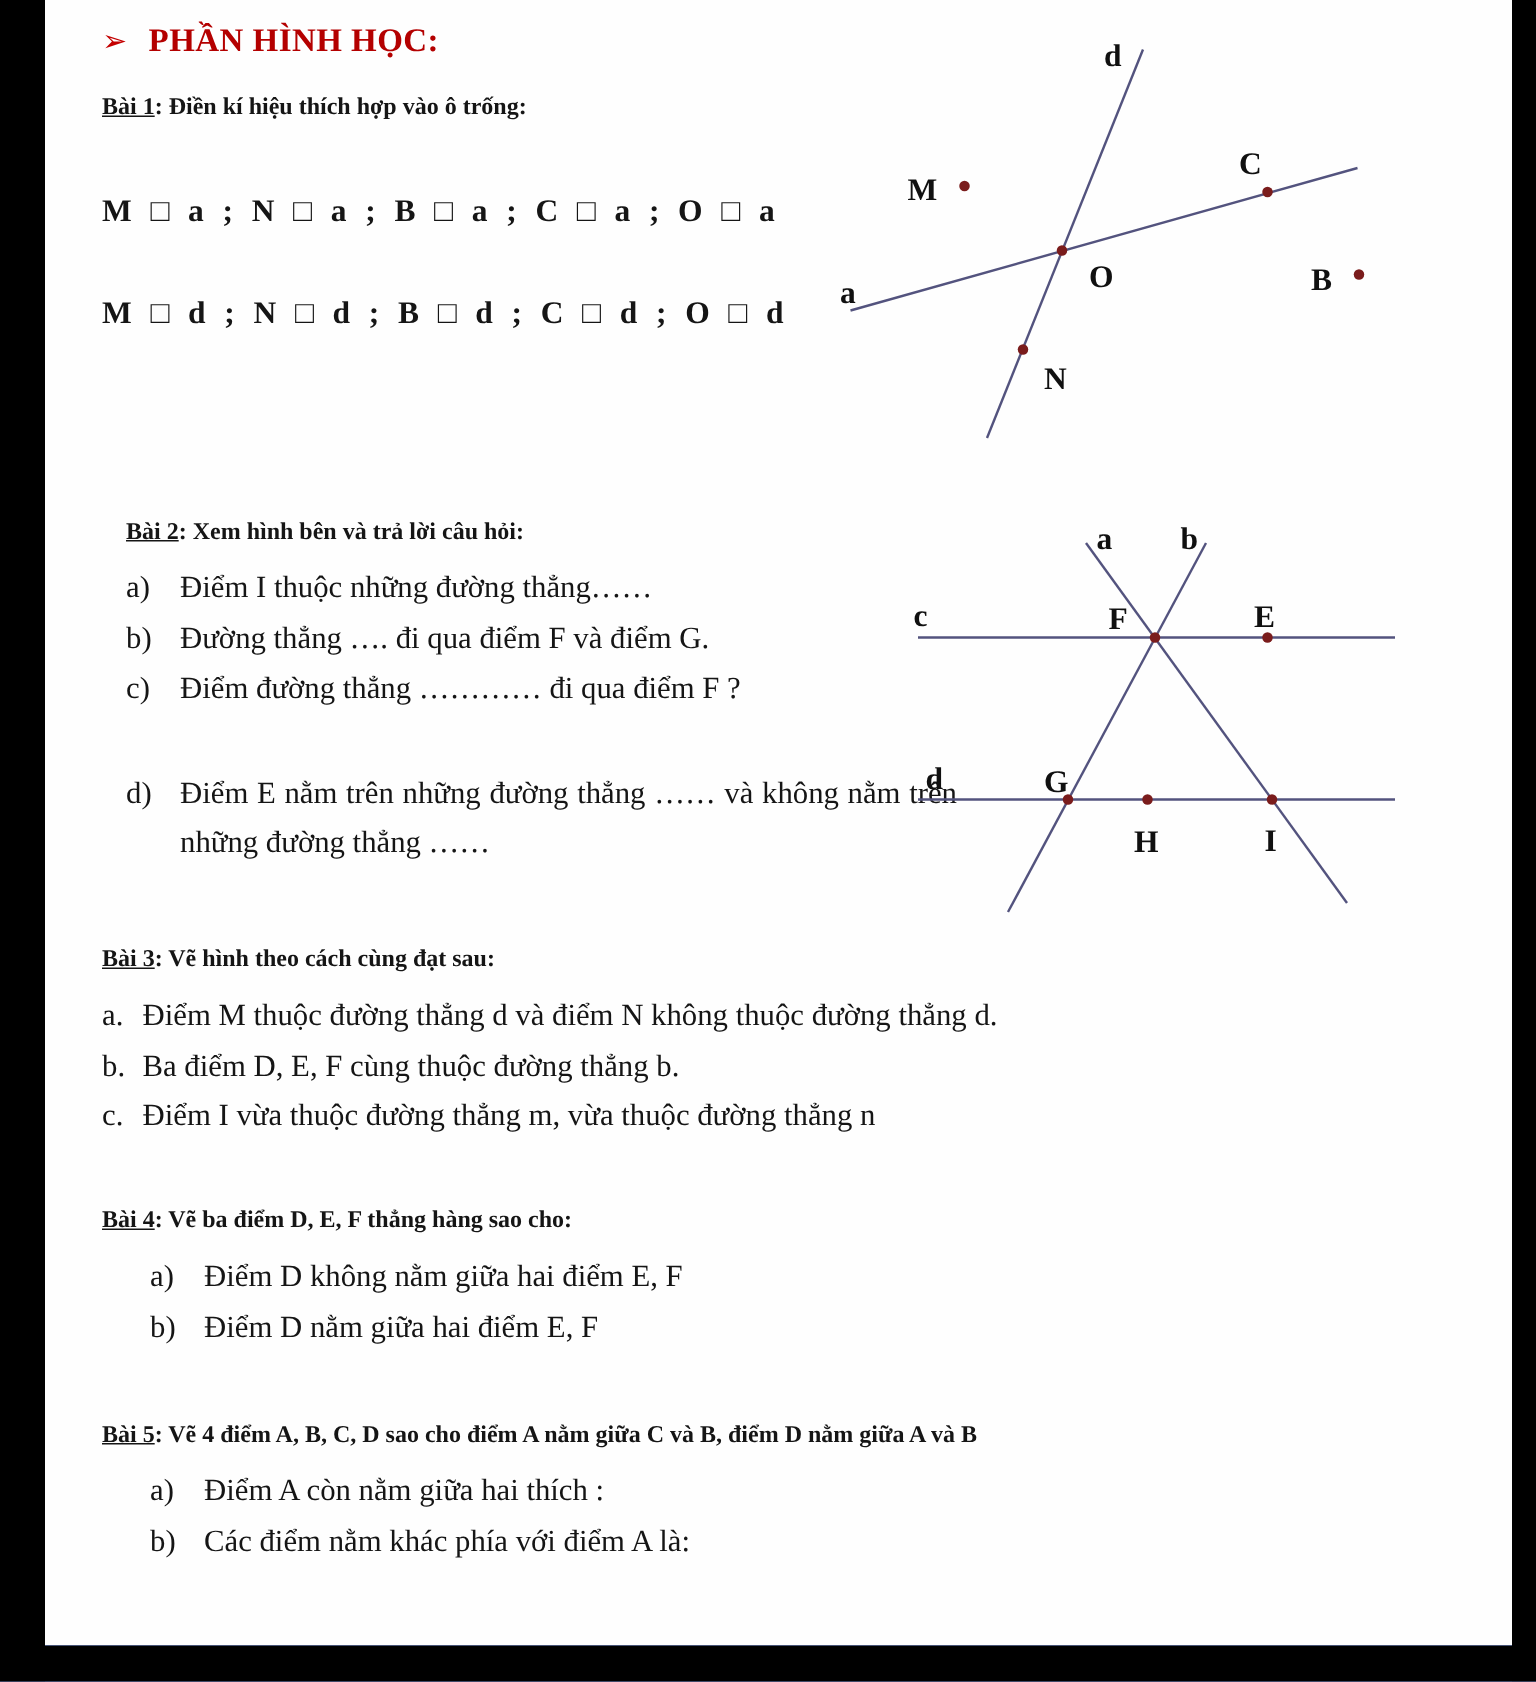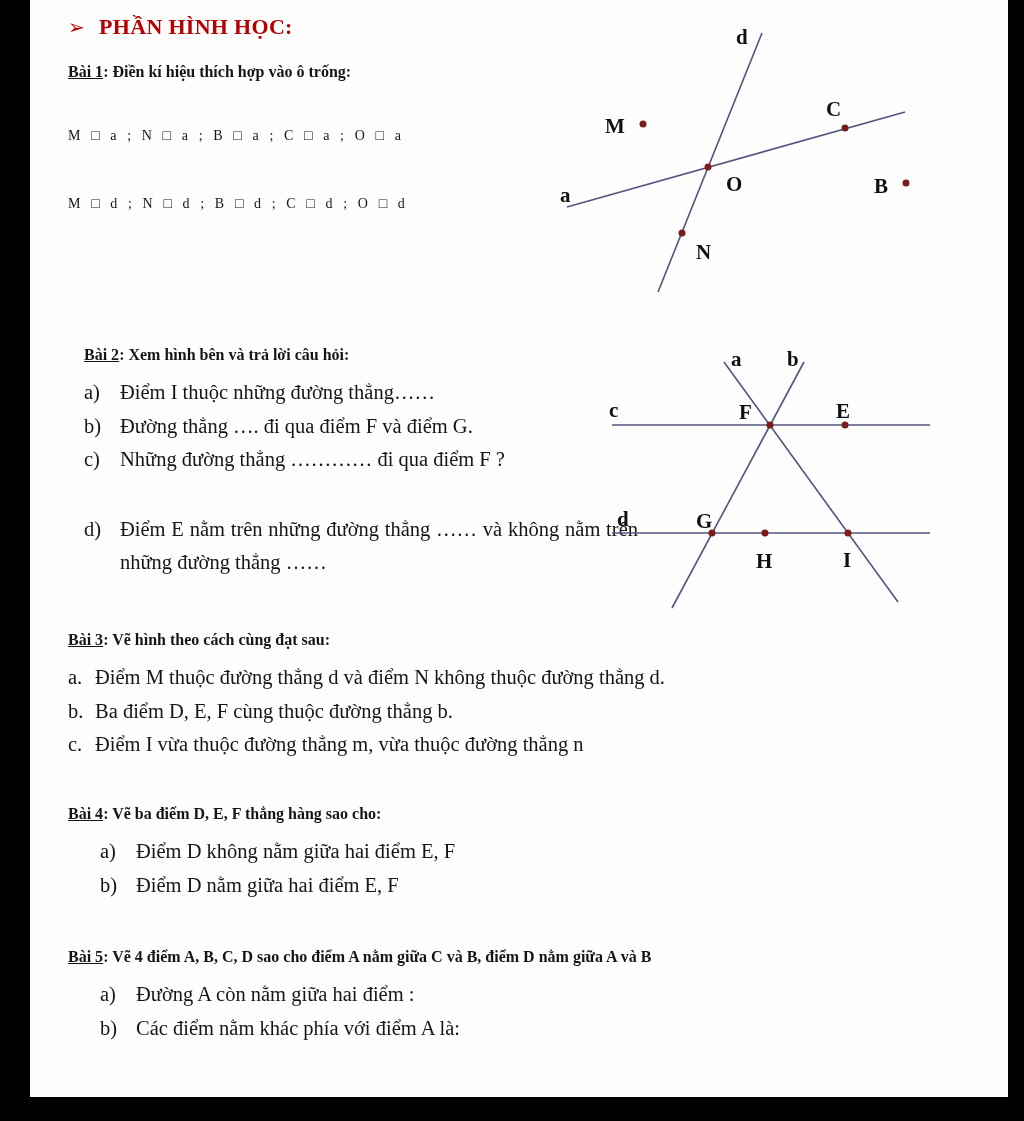--- a/index.html
+++ b/index.html
@@ -6,21 +6,21 @@
   .screen{position:relative;width:1024px;height:1121px;background:#1d4ed8;overflow:hidden;
           font-family:"Liberation Serif", serif;color:#151515;}
   .page{position:absolute;left:30px;top:0;width:978px;height:1097px;background:#fefefe;overflow:hidden;}
   .edge{position:absolute;background:#000;}
   .sec{position:absolute;left:38px;}
   .ex-title{font-weight:bold;font-size:16px;line-height:28px;margin:0 0 7px 0;}
   .u{text-decoration:underline;}
   .heading{font-size:22px;font-weight:bold;color:#b40000;letter-spacing:.3px;
            font-family:"Liberation Serif","DejaVu Sans",serif;}
   .heading .arrow{color:#c40000;margin-right:14px;font-size:20px;}
-  .symbol-row{font-weight:normal;font-size:14px;word-spacing:6px;letter-spacing:.6px;}
+  .symbol-row{font-weight:bold;font-size:21px;word-spacing:6px;letter-spacing:.6px;}
   .item{display:flex;font-size:20.5px;line-height:33.5px;margin:0;}
   .marker{flex:none;width:36px;}
   .marker-narrow{flex:none;width:27px;}
   .itxt{flex:1;}
   .w-narrow{width:554px;margin-left:16px;}
   .indent{padding-left:32px;}
   .gap-top{margin-top:36px;}
   .just .itxt{text-align:justify;}
   .fig{position:absolute;}
   .fig line{stroke:#53537e;stroke-width:1.6;}
@@ -65,21 +65,21 @@
       <div class="item">
         <span class="marker">a)</span>
         <span class="itxt">Điểm I thuộc những đường thẳng……</span>
       </div>
       <div class="item">
         <span class="marker">b)</span>
         <span class="itxt">Đường thẳng …. đi qua điểm F và điểm G.</span>
       </div>
       <div class="item">
         <span class="marker">c)</span>
-        <span class="itxt">Những đường thẳng ………… đi qua điểm F ?</span>
+        <span class="itxt">Điểm đường thẳng ………… đi qua điểm F ?</span>
       </div>
       <div class="item gap-top just">
         <span class="marker">d)</span>
         <span class="itxt">Điểm E nằm trên những đường thẳng …… và không nằm trên những đường thẳng ……</span>
       </div>
     </div>
 
     <svg class="fig" style="left:555px;top:340px;" width="370" height="285" viewBox="0 0 370 285">
       <line x1="27" y1="85" x2="345" y2="85"></line>
       <line x1="27" y1="193" x2="345" y2="193"></line>
@@ -126,21 +126,21 @@
       <div class="item indent">
         <span class="marker">b)</span>
         <span class="itxt">Điểm D nằm giữa hai điểm E, F</span>
       </div>
     </div>
 
     <div class="sec" style="top:943px;width:910px;font-family:Liberation Serif, serif;">
       <p class="ex-title"><span class="u">Bài 5</span><span>: Vẽ 4 điểm A, B, C, D sao cho điểm A nằm giữa C và B, điểm D nằm giữa A và B</span></p>
       <div class="item indent">
         <span class="marker">a)</span>
-        <span class="itxt">Đường A còn nằm giữa hai điểm :</span>
+        <span class="itxt">Điểm A còn nằm giữa hai thích :</span>
       </div>
       <div class="item indent">
         <span class="marker">b)</span>
         <span class="itxt">Các điểm nằm khác phía với điểm A là:</span>
       </div>
     </div>
 
   </div>
 
   <div class="edge" style="left:0;top:0;width:30px;height:1121px;"></div>

